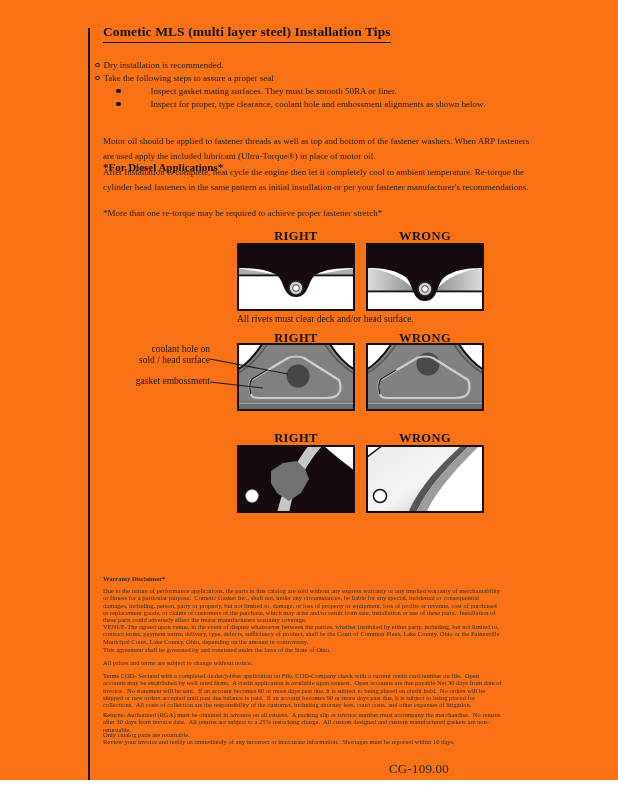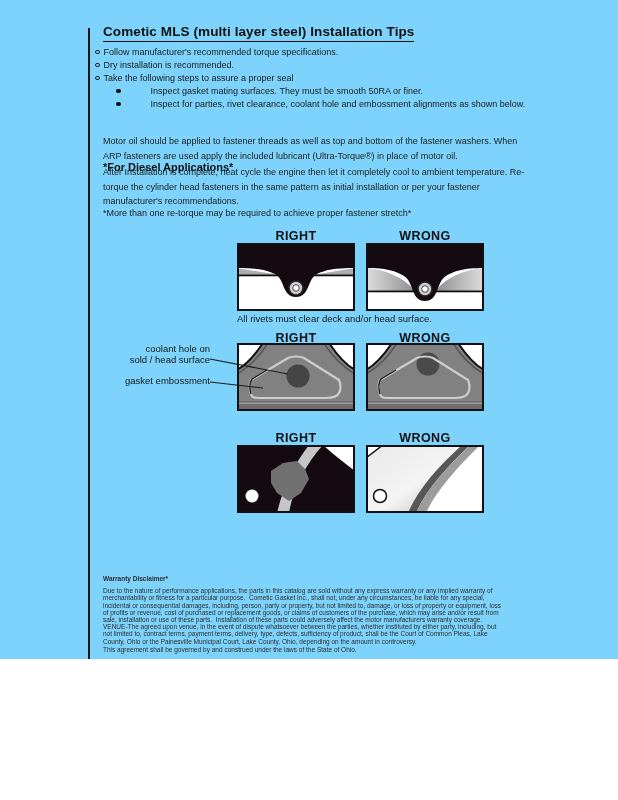--- a/index.html
+++ b/index.html
@@ -1,19 +1,19 @@
 <!DOCTYPE html>
 <html><head>
 <meta charset="utf-8">
 <style>
   * { margin:0; padding:0; box-sizing:border-box; }
   html,body { background:#ffffff; }
   .page {
-    position:relative; width:618px; height:659px; background:#7dd3fc;
-    font-family:Liberation Sans, sans-serif; color:#1a1a1a; overflow:hidden;
+    position:relative; width:618px; height:780px; background:#f97316;
+    font-family:Liberation Serif, serif; color:#1a1a1a; overflow:hidden;
   }
   .abs { position:absolute; }
   .rule-left { left:88px; top:28px; width:2px; height:762px; background:#141414; }
 
   .title {
     left:103px; top:24px; font-size:13.5px; font-weight:bold; color:#111;
     border-bottom:1.8px solid #111; padding-bottom:2px; display:inline-block; letter-spacing:.1px;
   }
 
   .bullet-row { left:95px; width:480px; font-size:9px; line-height:13px; display:flex; align-items:baseline; }
@@ -37,39 +37,35 @@
   .footer-code { left:389px; top:761px; font-size:13px; color:#242424; letter-spacing:.2px; }
 </style>
 </head>
 <body>
 
 <div class="page">
   <div class="abs rule-left"></div>
 
   <div class="abs title">Cometic MLS (multi layer steel) Installation Tips</div>
 
-  <div class="abs bullet-row" style="top:46px;">
-    <span class="o-marker"></span>
-    <span>Follow manufacturer's recommended torque specifications.</span>
-  </div>
   <div class="abs bullet-row" style="top:59px;">
     <span class="o-marker"></span>
     <span>Dry installation is recommended.</span>
   </div>
   <div class="abs bullet-row" style="top:72px;">
     <span class="o-marker"></span>
     <span>Take the following steps to assure a proper seal</span>
   </div>
   <div class="abs bullet-row sub" style="top:85px;">
     <span class="d-marker"></span>
     <span>Inspect gasket mating surfaces.  They must be smooth 50RA or finer.</span>
   </div>
   <div class="abs bullet-row sub" style="top:98px;">
     <span class="d-marker"></span>
-    <span>Inspect for parties, rivet clearance, coolant hole and embossment alignments as shown below.</span>
+    <span>Inspect for proper, type clearance, coolant hole and embossment alignments as shown below.</span>
   </div>
 
   <div class="abs h2" style="top:133px;margin-top:28px;">*For Diesel Applications*</div>
   <div class="abs para" style="top:134px;">Motor oil should be applied to fastener threads as well as top and bottom of the fastener washers. When ARP fasteners are used apply the included lubricant (Ultra-Torque®) in place of motor oil.</div>
   <div class="abs para" style="top:165px;">After Installation is complete, heat cycle the engine then let it completely cool to ambient temperature. Re-torque the cylinder head fasteners in the same pattern as initial installation or per your fastener manufacturer's recommendations.</div>
   <div class="abs para" style="top:206px;">*More than one re-torque may be required to achieve proper fastener stretch*</div>
 
   <div class="abs dg-label" style="left:237px; top:229px; width:118px;">RIGHT</div>
   <div class="abs dg-label" style="left:366px; top:229px; width:118px;">WRONG</div>
 

